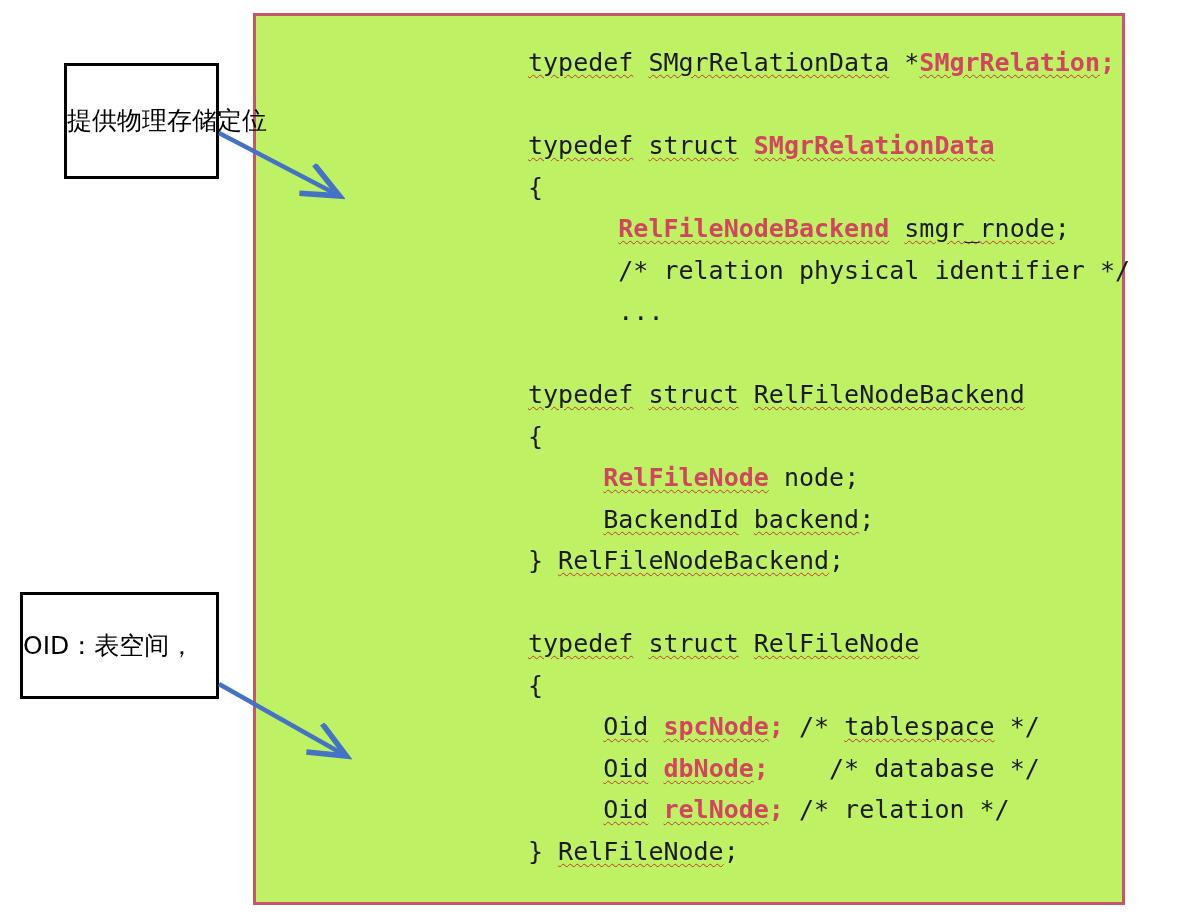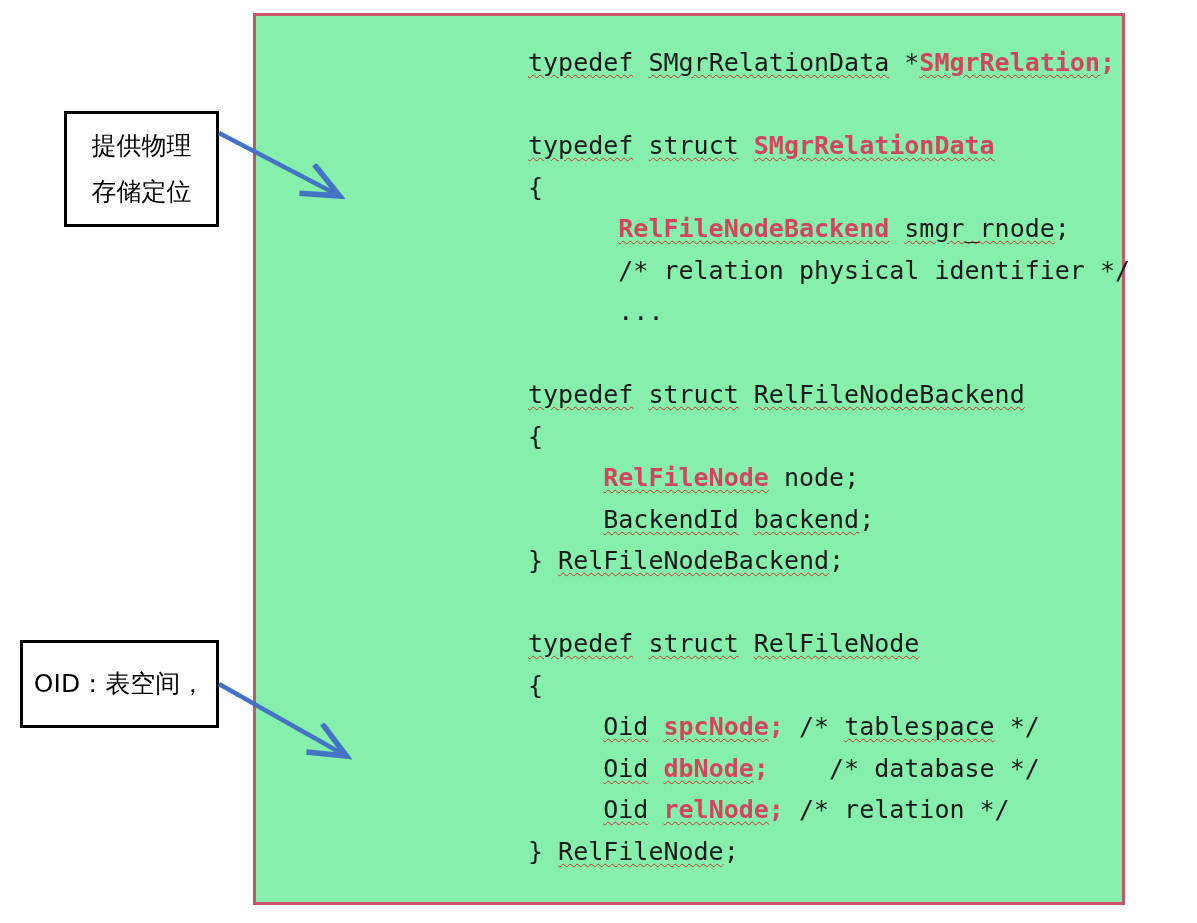--- a/index.html
+++ b/index.html
@@ -18,21 +18,21 @@
   }
 
   
   #code-frame {
     position: absolute;
     left: 253px;
     top: 13px;
     width: 872px;
     height: 892px;
     border: 3px solid #c9556a;
-    background: #86efac;
+    background: #bef264;
     box-sizing: border-box;
   }
 
   
   #code-block {
     position: absolute;
     left: 272px;
     top: 26px;
     width: 880px;
     font-family: "DejaVu Sans Mono", "Liberation Mono", monospace;
@@ -70,36 +70,35 @@
     position: absolute;
     border: 3px solid #000000;
     background: #ffffff;
     box-sizing: border-box;
     font-family: "DejaVu Sans", sans-serif;
     font-size: 25px;
     color: #000000;
     line-height: 46px;
     text-align: center;
     display: flex;
-    flex-direction: column;
-    justify-content: center;
+    flex-direction: row;
+    justify-content: space-between;
     align-items: center;
-    margin-top: 48px;
   }
   #anno-box-1 {
     left: 64px;
     top: 63px;
     width: 155px;
     height: 116px;
   }
   #anno-box-2 {
     left: 20px;
     top: 592px;
     width: 199px;
-    height: 88px;
+    height: 107px;
   }
   .anno-line { display: block; white-space: nowrap; }
 
   
   .arrow-svg {
     position: absolute;
     overflow: visible;
     pointer-events: none;
   }
   #arrow-1 { left: 0px; top: 0px; width: 1197px; height: 923px; }

